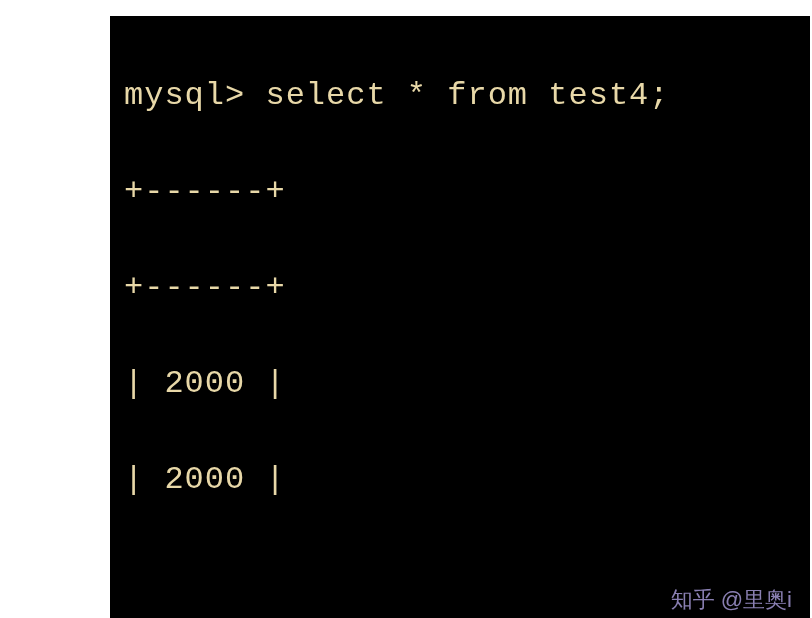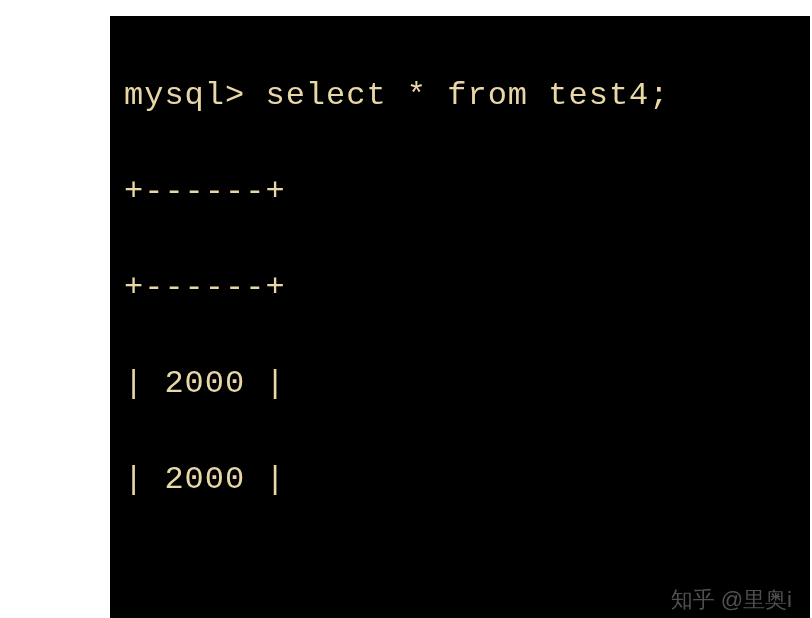--- a/index.html
+++ b/index.html
@@ -39,21 +39,21 @@
     .border-line {
       display: block;
     }
     .header-row, .data-row {
       display: block;
     }
     .watermark {
       position: absolute;
       bottom: 18px;
       right: 18px;
-      color: #737373;
+      color: #c4b5fd;
       font-family: sans-serif;
       font-size: 22px;
       opacity: 0.7;
       letter-spacing: 0;
     }
   </style>
 </head>
 <body>
 
 <div class="terminal">

